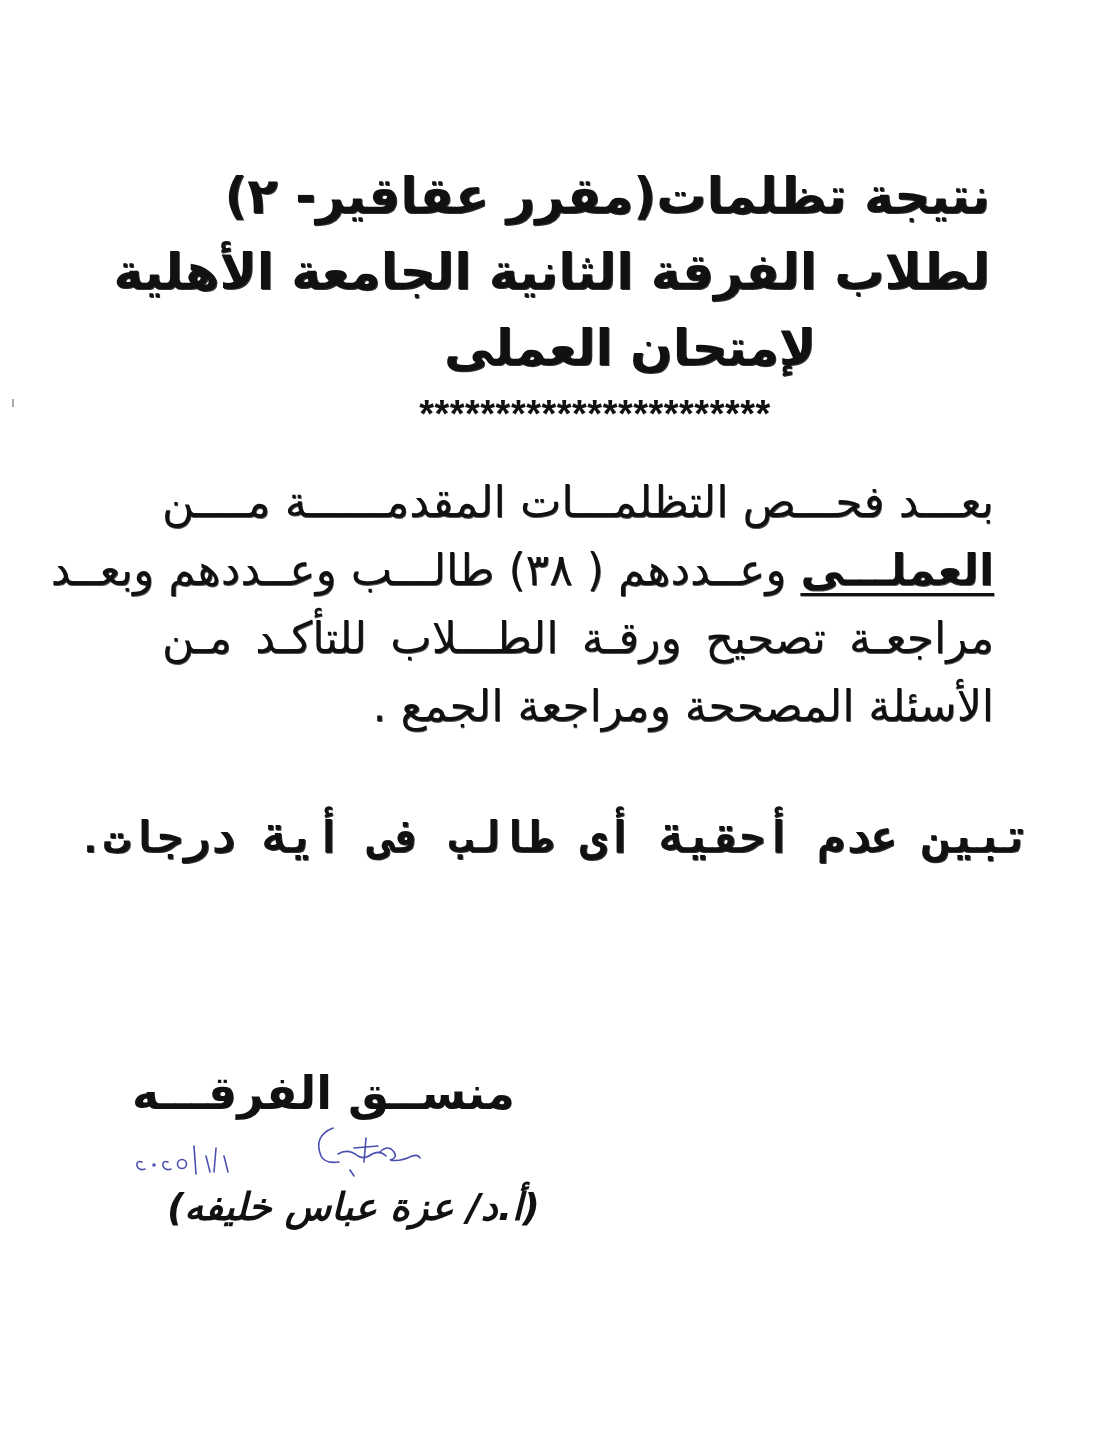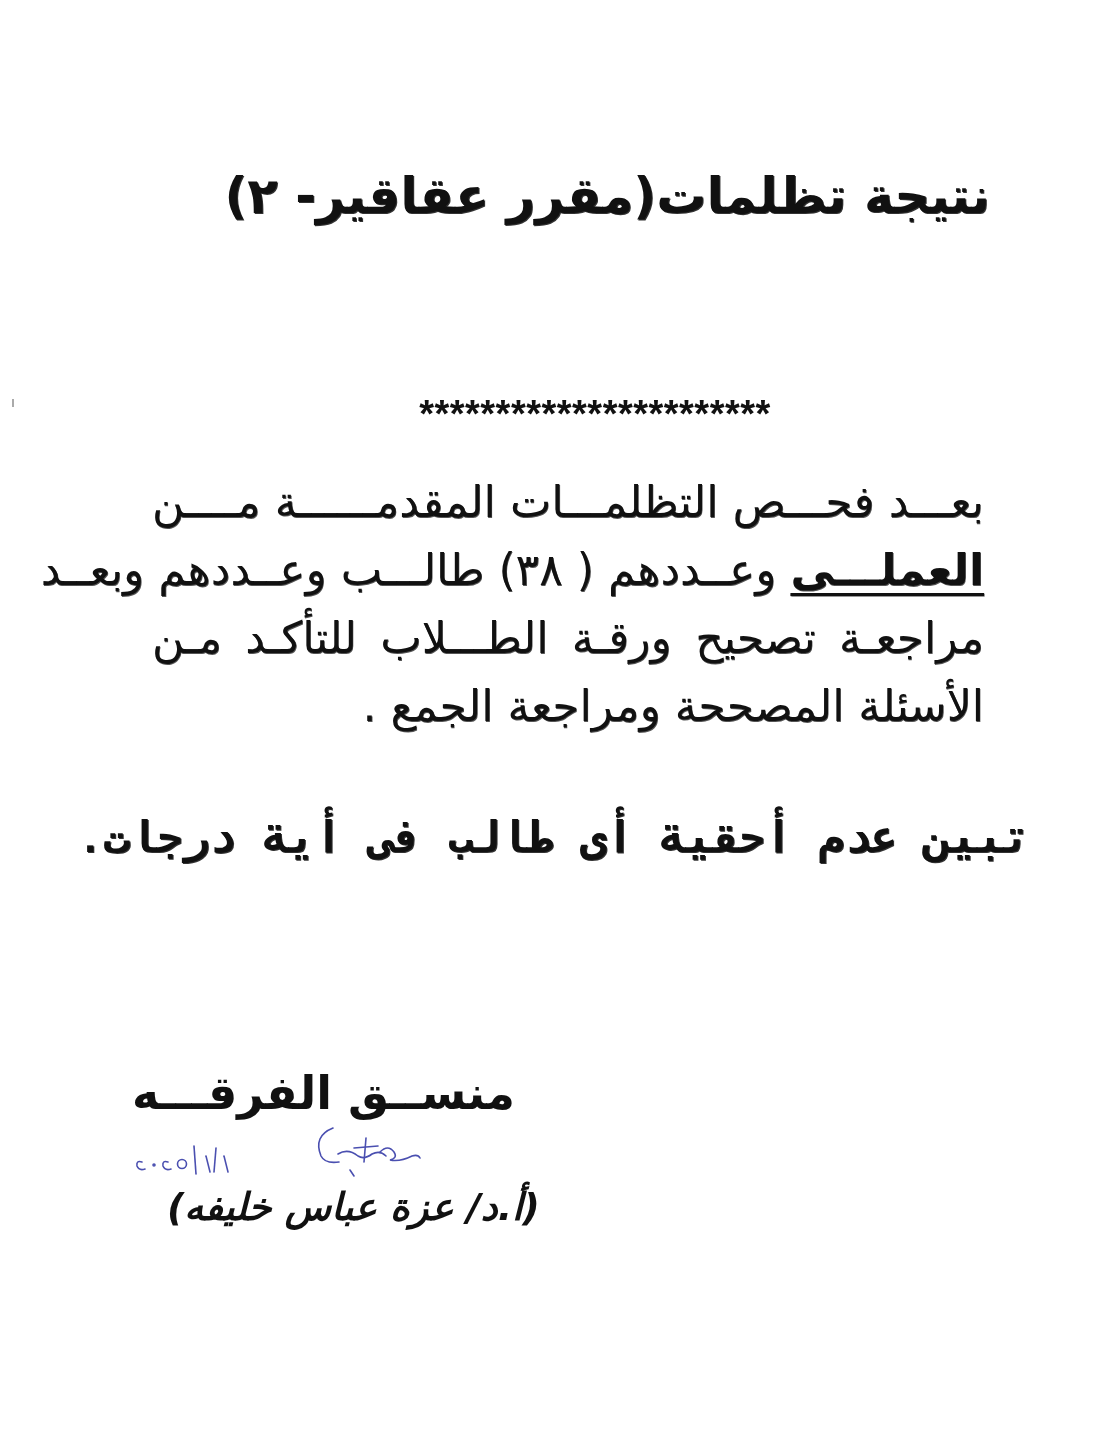--- a/index.html
+++ b/index.html
@@ -54,21 +54,21 @@
       font-weight: bold;
       font-size: 38px;
       letter-spacing: 0.5px;
       line-height: 40px;
       direction: ltr;
     }
 
     
     .body-block {
       position: absolute;
-      left: 152px;
+      left: 162px;
       width: 832px;
       top: 468px;
     }
     .body-line {
       font-size: 44px;
       line-height: 68px;
       white-space: nowrap;
       text-align: justify;
       text-align-last: justify;
       text-shadow: 0.6px 0.6px 0 #555;
@@ -137,20 +137,22 @@
   </style>
 </head>
 <body>
 
 <div class="page">
 
   <div class="speck"></div>
 
   <div class="title-block rtl">
     <div class="title-line l1">نتيجة تظلمات(مقرر عقاقير- ٢)</div>
+    <div class="title-line l2">لطلاب الفرقة الثانية الجامعة الأهلية</div>
+    <div class="title-line l3">لإمتحان العملى</div>
   </div>
 
   <div class="stars">***********************</div>
 
   <div class="body-block rtl">
     <div class="body-line">بعـــد فحـــص التظلمـــات المقدمــــــة مــــن</div>
     <div class="body-line"><span class="b u">العملـــى</span><span> وعــددهم ( </span><span>٣٨</span><span>) طالـــب وعــددهم  وبعــد</span></div>
     <div class="body-line">مراجعـة تصحيح ورقـة الطـــلاب للتأكـد مـن</div>
     <div class="body-line last">الأسئلة المصححة ومراجعة الجمع .</div>
   </div>

